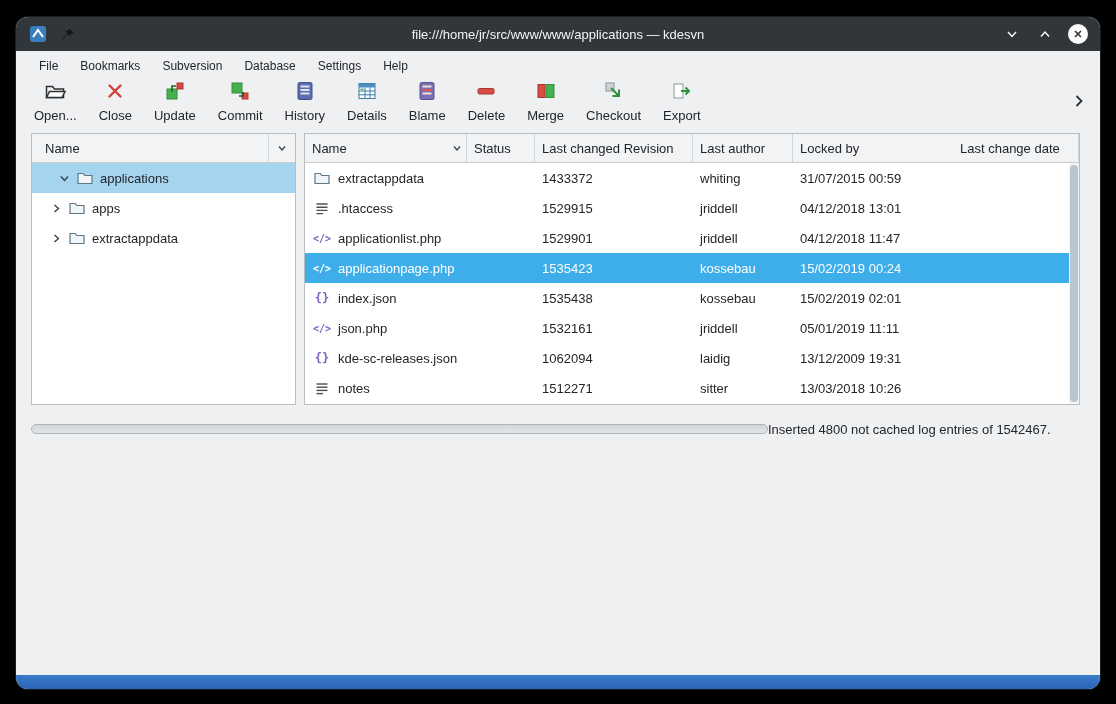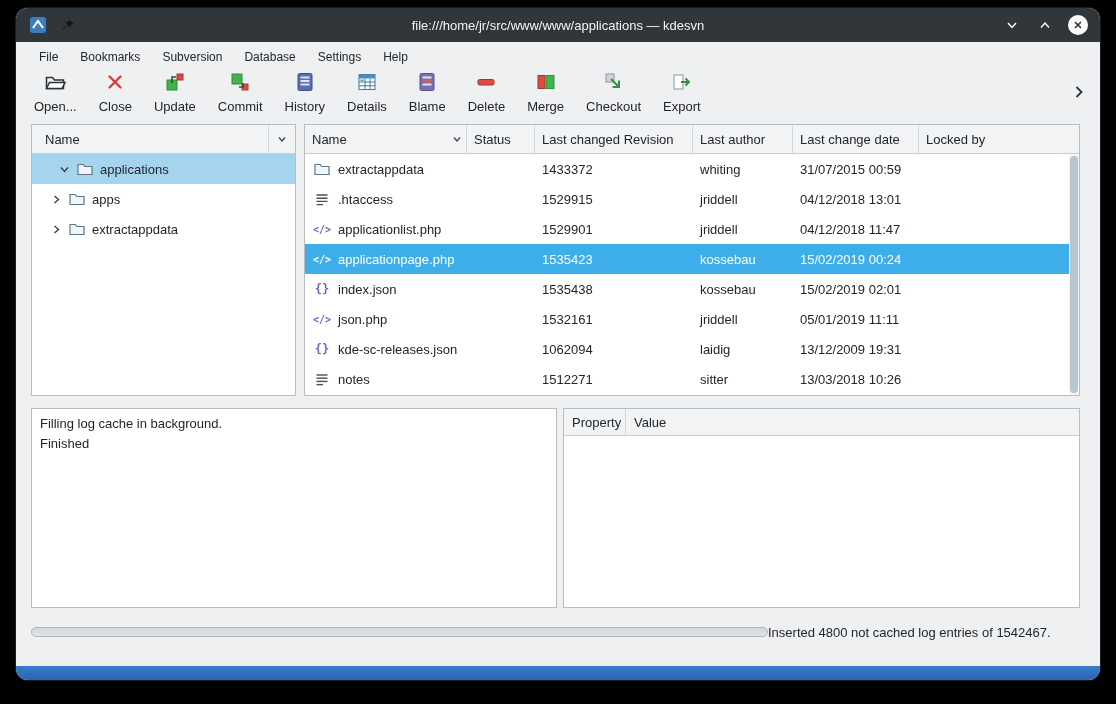--- a/index.html
+++ b/index.html
@@ -2,21 +2,21 @@
 <html><head>
 <meta charset="utf-8">
 <style>
   html,body{margin:0;padding:0;}
   body{
     width:1116px;height:704px;background:#000;position:relative;
     font-family:"Liberation Sans",sans-serif;font-size:13px;color:#232629;
     overflow:hidden;
   }
   .window{
-    position:absolute;left:16px;top:8px;width:1084px;height:672px;
+    position:absolute;left:16px;top:17px;width:1084px;height:672px;
     border-radius:12px;overflow:hidden;background:#eff0f1;
     display:flex;flex-direction:column;
     box-shadow:0 0 0 1px #1a1d1f;
   }
   
   .titlebar{height:34px;background:#31363b;color:#fcfcfc;display:flex;align-items:center;
     padding:0 12px;flex:none;position:relative;}
   .tb-left{display:flex;align-items:center;gap:9px;}
   .tb-title{position:absolute;left:0;right:0;text-align:center;font-size:13px;color:#f2f4f5;pointer-events:none;}
   .tb-right{margin-left:auto;display:flex;align-items:center;gap:13px;}
@@ -287,22 +287,22 @@
             <span>Name</span>
             <span class="hname-arrow">
               <svg width="10" height="10" viewBox="0 0 10 10">
                   <path d="M2 3.5 L5 7 L8 3.5" stroke="#41464b" stroke-width="1.3" fill="none"></path>
                 </svg>
             </span>
           </div>
           <div class="hcol status">Status</div>
           <div class="hcol rev">Last changed Revision</div>
           <div class="hcol author">Last author</div>
+          <div class="hcol locked">Locked by</div>
           <div class="hcol date">Last change date</div>
-          <div class="hcol locked">Locked by</div>
         </div>
         <div class="file-body">
 
           <div class="frow">
             <div class="c name">
               <span class="fico">
                   <svg width="18" height="18" viewBox="0 0 18 18">
                     <path d="M2 4.5 h5.2 l1.6 2 H16 v8 H2 z" fill="#f1f5f7" stroke="#5d7889" stroke-width="1.2"></path>
                   </svg>
                 </span>
@@ -417,35 +417,20 @@
             <div class="c lk"></div>
           </div>
 
           <div class="vscroll">
             <div class="vthumb"></div>
           </div>
         </div>
       </div>
     </div>
 
-    <div class="bottom-row">
-
-      <div class="panel log-panel">
-        <div>Filling log cache in background.</div>
-        <div>Finished</div>
-      </div>
-
-      <div class="panel prop-panel">
-        <div class="prop-header">
-          <div class="pcol prop">Property</div>
-          <div class="pcol val">Value</div>
-        </div>
-        <div class="prop-body"></div>
-      </div>
-    </div>
 
     <div class="statusbar">
       <div class="progress"></div>
       <div class="status-msg">Inserted 4800 not cached log entries of 1542467.</div>
     </div>
 
   </div>
 
   <div class="accent"></div>
 </div>

